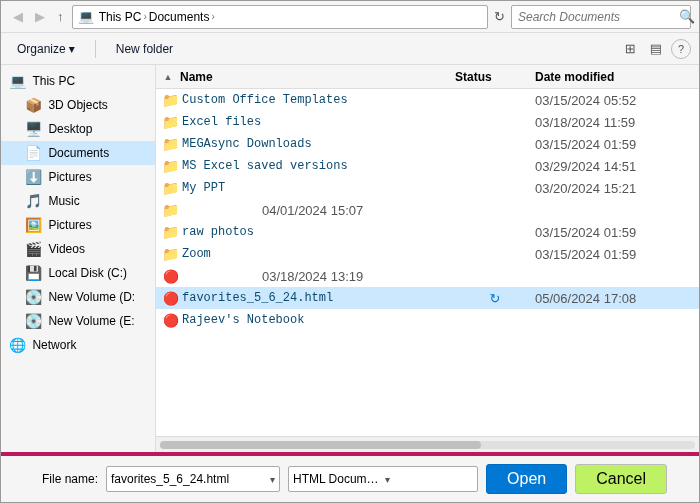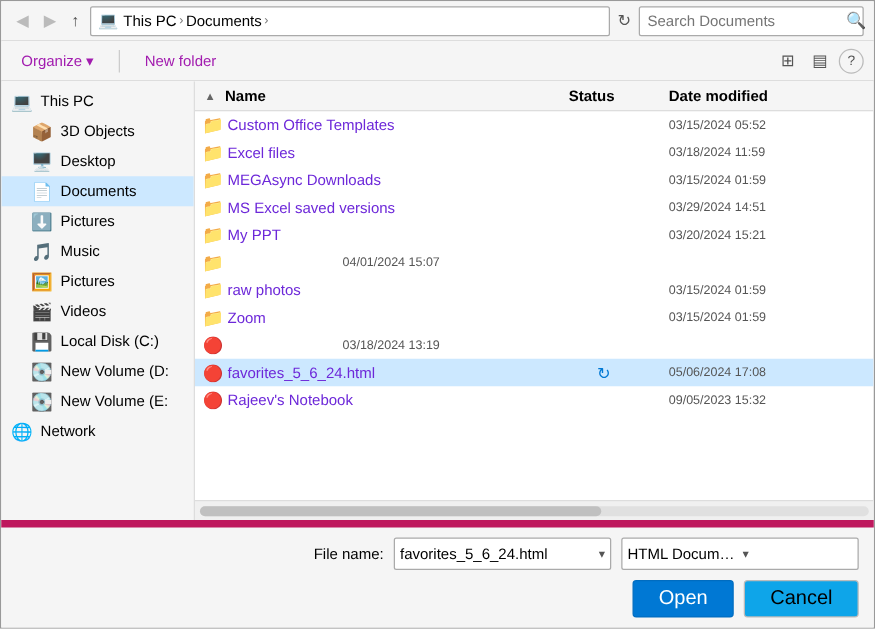--- a/index.html
+++ b/index.html
@@ -79,20 +79,21 @@
       width: 180px;
       gap: 4px;
     }
     .search-box input {
       border: none;
       outline: none;
       font-size: 12px;
       flex: 1;
       background: transparent;
       color: #777;
+      font-style: italic;
     }
     .search-box .search-icon { color: #666; font-size: 13px; }
     
     .toolbar {
       background: #f5f5f5;
       border-bottom: 1px solid #ddd;
       padding: 4px 8px;
       display: flex;
       align-items: center;
       gap: 8px;
@@ -100,21 +101,21 @@
     }
     .toolbar-btn {
       background: none;
       border: none;
       cursor: pointer;
       padding: 3px 8px;
       font-size: 12px;
       border-radius: 3px;
       display: flex;
       gap: 3px;
-      color: #a21caf;
+      color: #0f172a;
     }
     .toolbar-sep { width: 1px; height: 18px; background: #ccc; margin: 0 4px; }
     .toolbar-right {
       margin-left: auto;
       display: flex;
       align-items: center;
       gap: 4px;
     }
     .view-btn {
       background: none;
@@ -204,23 +205,23 @@
     }
     .file-row {
       display: flex;
       align-items: center;
       padding: 3px 4px;
       cursor: pointer;
       min-height: 22px;
     }
     .file-row.selected { background: #cce8ff; }
     .file-icon { width: 22px; display: flex; align-items: center; justify-content: center; font-size: 14px; flex-shrink: 0; }
-    .file-name { flex: 1; color: #6d28d9; white-space: nowrap; overflow: hidden; text-overflow: ellipsis; }
+    .file-name { flex: 1; color: #0c4a6e; white-space: nowrap; overflow: hidden; text-overflow: ellipsis; font-family: Liberation Mono, monospace; }
     .file-status { width: 80px; color: #555; font-size: 11px; display: flex; align-items: center; justify-content: center; }
-    .file-date { width: 140px; color: #555; font-size: 10px; margin-left: 12px; }
+    .file-date { width: 140px; color: #555; font-size: 13px; }
     .file-extra { width: 20px; }
     .sync-icon { color: #0078d4; font-size: 13px; }
     
     .hscroll {
       height: 16px;
       background: #f0f0f0;
       border-top: 1px solid #ddd;
       display: flex;
       align-items: center;
     }
@@ -236,26 +237,24 @@
       position: absolute;
       left: 0;
       width: 60%;
       height: 100%;
       background: #c0c0c0;
       border-radius: 4px;
     }
     
     .bottom-bar {
       background: #f5f5f5;
-      border-top: 6px solid #be185d;
+      border-top: 4px solid #be185d;
       padding: 8px 12px;
       display: flex;
-      flex-direction: column;
       gap: 8px;
-      align-items: flex-end;
     }
     .bottom-row {
       display: flex;
       align-items: center;
       gap: 8px;
     }
     .bottom-label {
       width: 85px;
       text-align: right;
       color: #000;
@@ -319,21 +318,21 @@
       font-size: 16px;
       border-radius: 3px;
       cursor: pointer;
     }
     .btn-open {
       background: #0078d4;
       color: #fff;
       border: 1px solid #006cc0;
     }
     .btn-cancel {
-      background: #0ea5e9;
+      background: #bef264;
       color: #000;
       border: 1px solid #bbb;
     }
     
     .icon-folder { color: #f0c040; }
   </style>
 </head>
 <body>
 
 <div class="dialog">
@@ -522,21 +521,20 @@
           <span class="file-name">favorites_5_6_24.html</span>
           <span class="file-status sync-icon">↻</span>
           <span class="file-date">05/06/2024 17:08</span>
           <span class="file-extra"></span>
         </div>
 
         <div class="file-row">
           <span class="file-icon" style="color:#c00;font-size:13px;">🔴</span>
           <span class="file-name">Rajeev's Notebook</span>
           <span class="file-status"></span>
-          <span class="file-date">09/05/2023 15:32</span>
           <span class="file-extra"></span>
         </div>
 
       </div>
 
       <div class="hscroll">
         <div class="hscroll-track">
           <div class="hscroll-thumb"></div>
         </div>
       </div>

